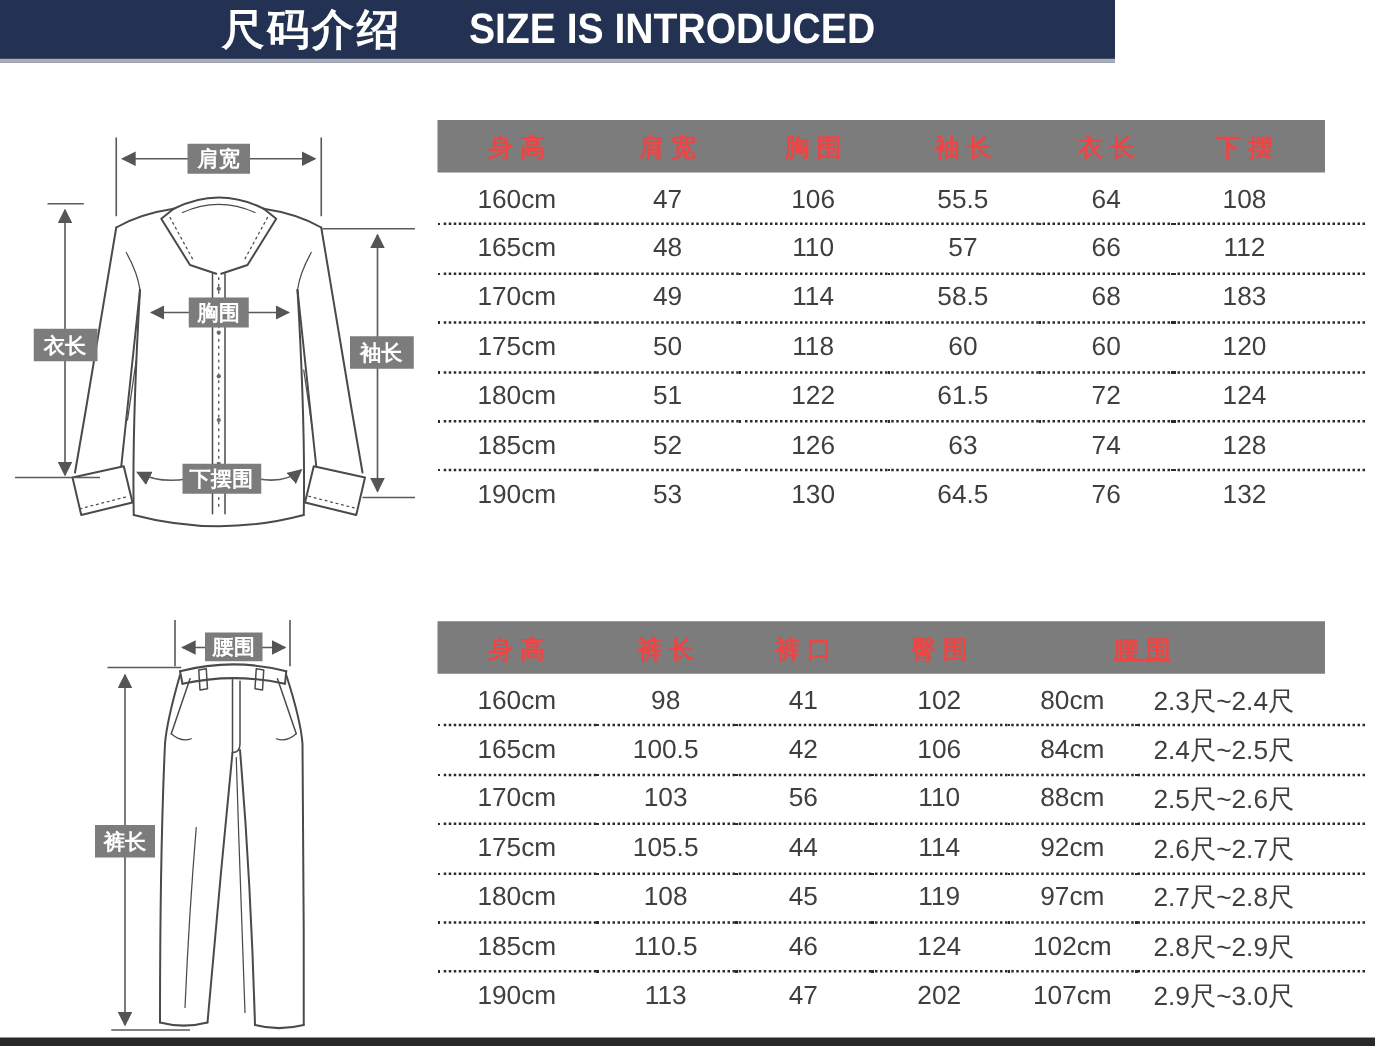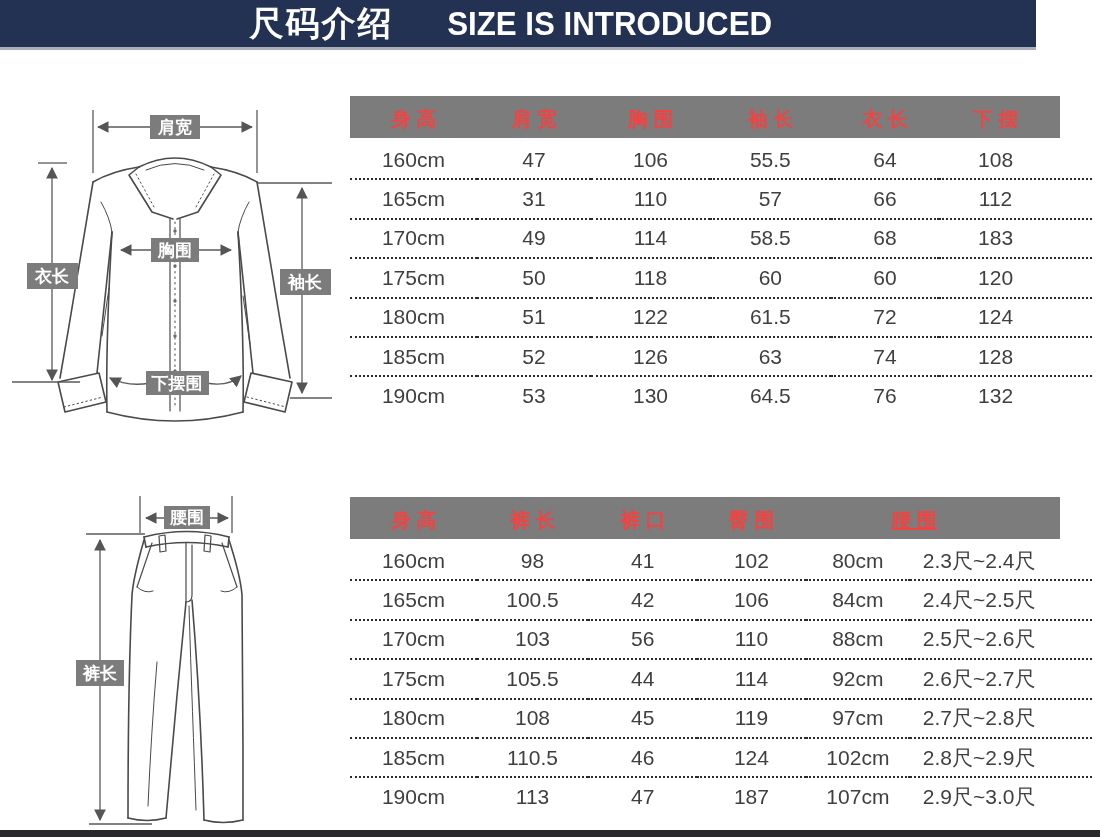--- a/index.html
+++ b/index.html
@@ -1,20 +1,20 @@
 <!DOCTYPE html>
 <html><head>
 <meta charset="utf-8">
 <style>
   html,body{margin:0;padding:0;background:#fff;}
   body{font-family:"Liberation Sans","DejaVu Sans",sans-serif;}
   #page{position:relative;width:1100px;height:837px;background:#ffffff;overflow:hidden;}
 
   
-  .banner{position:absolute;left:0;top:0;width:1036px;height:47px;background:#233153;
+  .banner{position:absolute;left:0;top:0;width:892px;height:47px;background:#233153;
           border-bottom:3px solid #a9aeb8;display:flex;align-items:center;justify-content:center;gap:40px;}
   .banner .zh{color:#ffffff;font-size:34px;font-weight:bold;letter-spacing:2px;}
   .banner .en{color:#ffffff;font-size:34px;font-weight:bold;letter-spacing:0px;transform:scaleX(.92);}
 
   
   .table-wrap{position:absolute;width:742px;}
   .wrap-top{left:350px;top:96px;}
   .wrap-bottom{left:350px;top:497px;}
   .header-bg{position:absolute;left:0;top:0;width:710px;height:42px;background:#7c7c7c;}
   table.size-table{position:relative;width:742px;border-collapse:collapse;table-layout:fixed;z-index:1;}
@@ -176,21 +176,21 @@
           <tr>
             <td>160cm</td>
             <td>47</td>
             <td>106</td>
             <td>55.5</td>
             <td>64</td>
             <td>108</td>
           </tr>
           <tr>
             <td>165cm</td>
-            <td>31</td>
+            <td>48</td>
             <td>110</td>
             <td>57</td>
             <td>66</td>
             <td>112</td>
           </tr>
           <tr>
             <td>170cm</td>
             <td>49</td>
             <td>114</td>
             <td>58.5</td>
@@ -299,21 +299,21 @@
             <td>110.5</td>
             <td>46</td>
             <td>124</td>
             <td>102cm</td>
             <td>2.8尺~2.9尺</td>
           </tr>
           <tr>
             <td>190cm</td>
             <td>113</td>
             <td>47</td>
-            <td>187</td>
+            <td>202</td>
             <td>107cm</td>
             <td>2.9尺~3.0尺</td>
           </tr>
         </tbody>
       </table>
   </div>
 
   <div class="bottom-bar"></div>
 </div>
 

